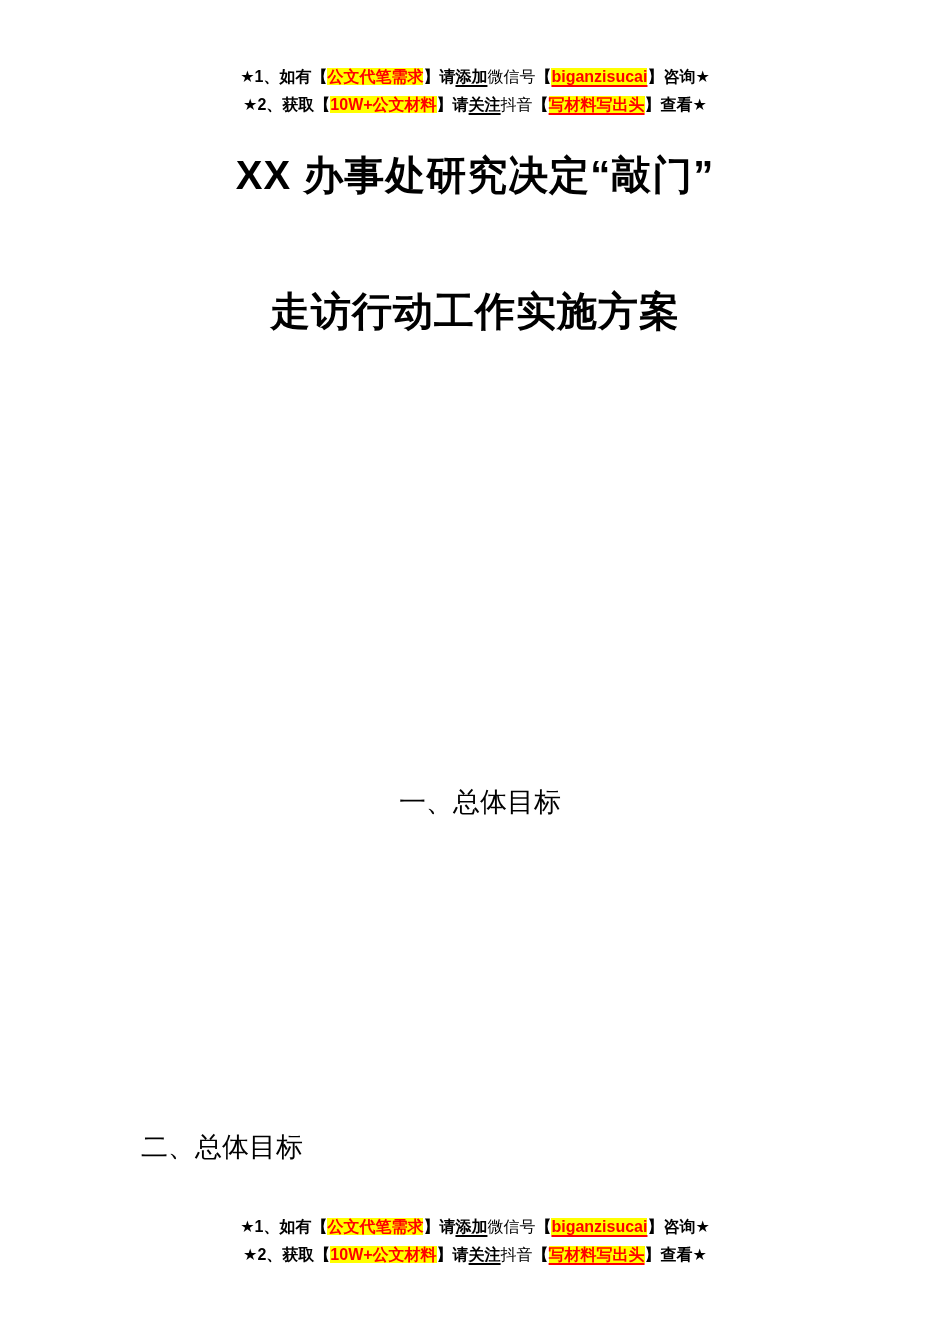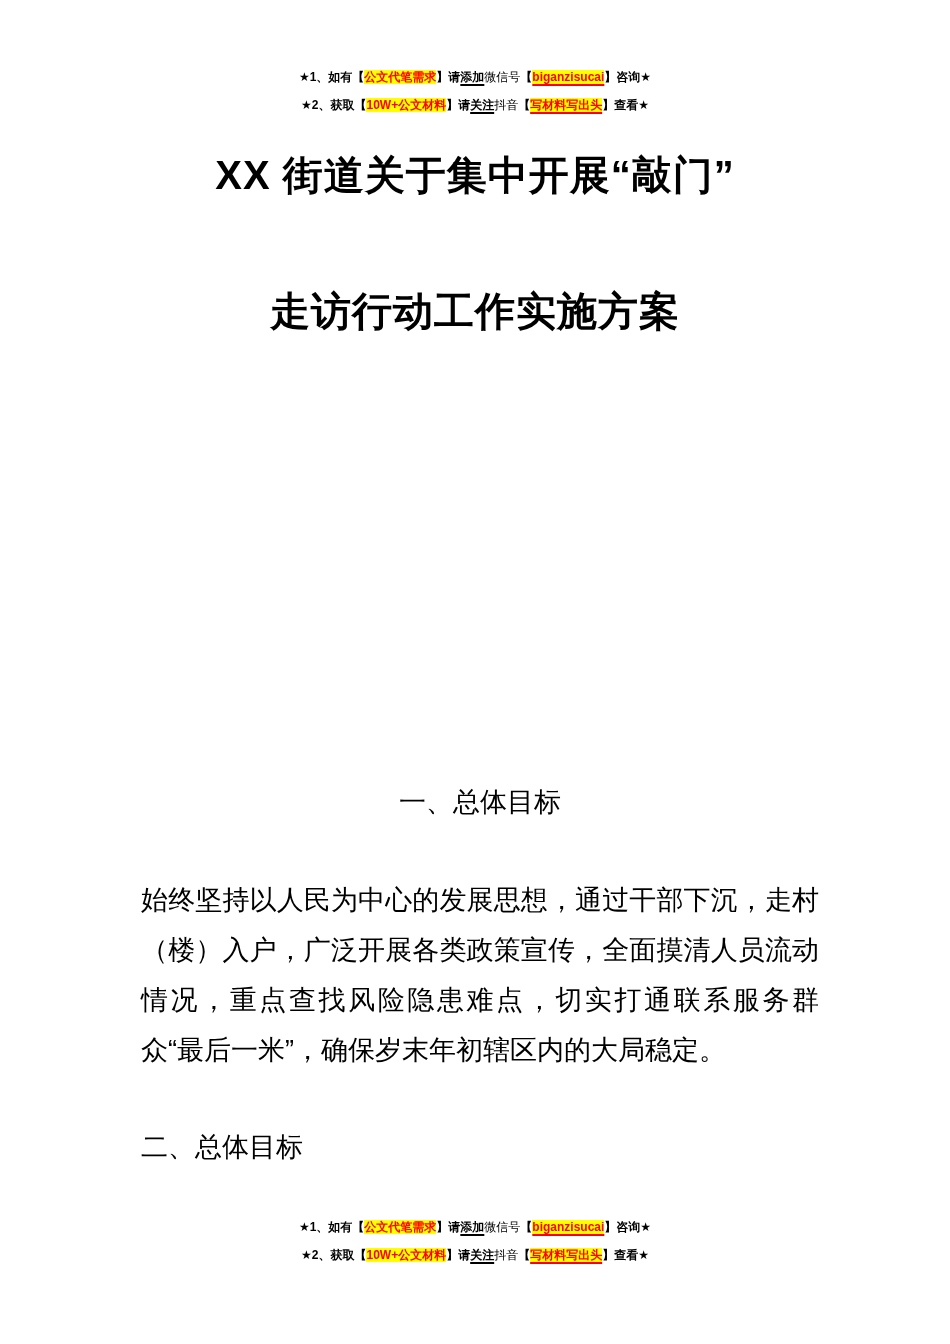--- a/index.html
+++ b/index.html
@@ -12,21 +12,21 @@
     color: #000000;
     overflow: hidden;
   }
 
   
   .promo {
     position: absolute;
     left: 0;
     width: 100%;
     text-align: center;
-    font-size: 12px;
+    font-size: 16px;
     line-height: 28px;
     font-weight: bold;
     white-space: nowrap;
   }
   .promo-header { top: 63px; }
   .promo-footer { top: 1213px; }
   .promo .line { display: block; }
   .promo .plain { font-weight: normal; }
   .promo .highlight { color: #ff0000; background: #ffff00; }
   .promo .underline {
@@ -74,28 +74,27 @@
 </head>
 <body>
 
 <div class="page">
 
   <div class="promo promo-header">
     <span class="line"><span class="bold">★1、如有【</span><span class="highlight">公文代笔需求</span><span class="bold">】请</span><span class="underline">添加</span><span class="plain">微信号</span><span class="bold">【</span><span class="highlight-underline">biganzisucai</span><span class="bold">】咨询★</span></span>
     <span class="line"><span class="bold">★2、获取【</span><span class="highlight">10W+公文材料</span><span class="bold">】请</span><span class="underline">关注</span><span class="plain">抖音</span><span class="bold">【</span><span class="highlight-underline">写材料写出头</span><span class="bold">】查看★</span></span>
   </div>
 
-  <div class="title-line title-line-1">XX 街道关于集中开展“敲门”</div>
+  <div class="title-line title-line-1">XX 办事处研究决定“敲门”</div>
 
   <div class="title-line title-line-2">走访行动工作实施方案</div>
 
 
   <div class="body-block heading-1">一、总体目标</div>
 
-  <div class="body-block para-2">始终坚持以人民为中心的发展思想，通过干部下沉，走村（楼）入户，广泛开展各类政策宣传，全面摸清人员流动情况，重点查找风险隐患难点，切实打通联系服务群众“最后一米”，确保岁末年初辖区内的大局稳定。</div>
 
   <div class="body-block heading-2">二、总体目标</div>
 
   <div class="promo promo-footer">
     <span class="line"><span class="bold">★1、如有【</span><span class="highlight">公文代笔需求</span><span class="bold">】请</span><span class="underline">添加</span><span class="plain">微信号</span><span class="bold">【</span><span class="highlight-underline">biganzisucai</span><span class="bold">】咨询★</span></span>
     <span class="line"><span class="bold">★2、获取【</span><span class="highlight">10W+公文材料</span><span class="bold">】请</span><span class="underline">关注</span><span class="plain">抖音</span><span class="bold">【</span><span class="highlight-underline">写材料写出头</span><span class="bold">】查看★</span></span>
   </div>
 
 </div>
 

